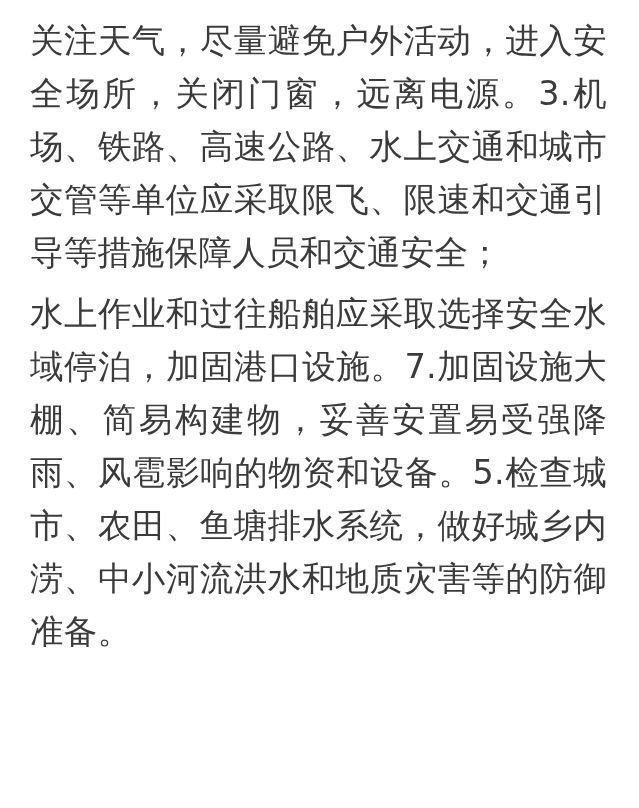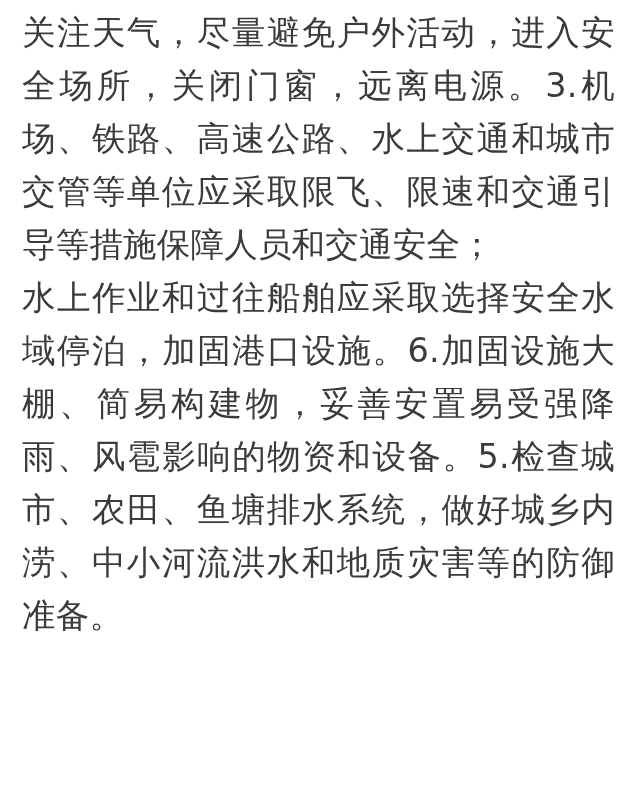--- a/index.html
+++ b/index.html
@@ -15,33 +15,33 @@
   }
   #page {
     position: relative;
     width: 639px;
     height: 808px;
     background: #ffffff;
     box-sizing: border-box;
     padding: 6px 24px 0 22px;
   }
   .para {
-    margin: 0;
+    margin: 8px;
     color: #3b3b3b;
     font-size: 33.5px;
     line-height: 53px;
     letter-spacing: 0.2px;
     text-align: justify;
     text-justify: inter-ideograph;
     word-break: break-all;
     font-weight: 400;
   }
   .para + .para {
     margin-top: 0;
   }
 </style>
 </head>
 <body>
 
 <div id="page">
   <p class="para">关注天气，尽量避免户外活动，进入安全场所，关闭门窗，远离电源。3.机场、铁路、高速公路、水上交通和城市交管等单位应采取限飞、限速和交通引导等措施保障人员和交通安全；</p>
-  <p class="para">水上作业和过往船舶应采取选择安全水域停泊，加固港口设施。6.加固设施大棚、简易构建物，妥善安置易受强降雨、风雹影响的物资和设备。5.检查城市、农田、鱼塘排水系统，做好城乡内涝、中小河流洪水和地质灾害等的防御准备。</p>
+  <p class="para">水上作业和过往船舶应采取选择安全水域停泊，加固港口设施。7.加固设施大棚、简易构建物，妥善安置易受强降雨、风雹影响的物资和设备。5.检查城市、农田、鱼塘排水系统，做好城乡内涝、中小河流洪水和地质灾害等的防御准备。</p>
 </div>
 
 </body></html>

